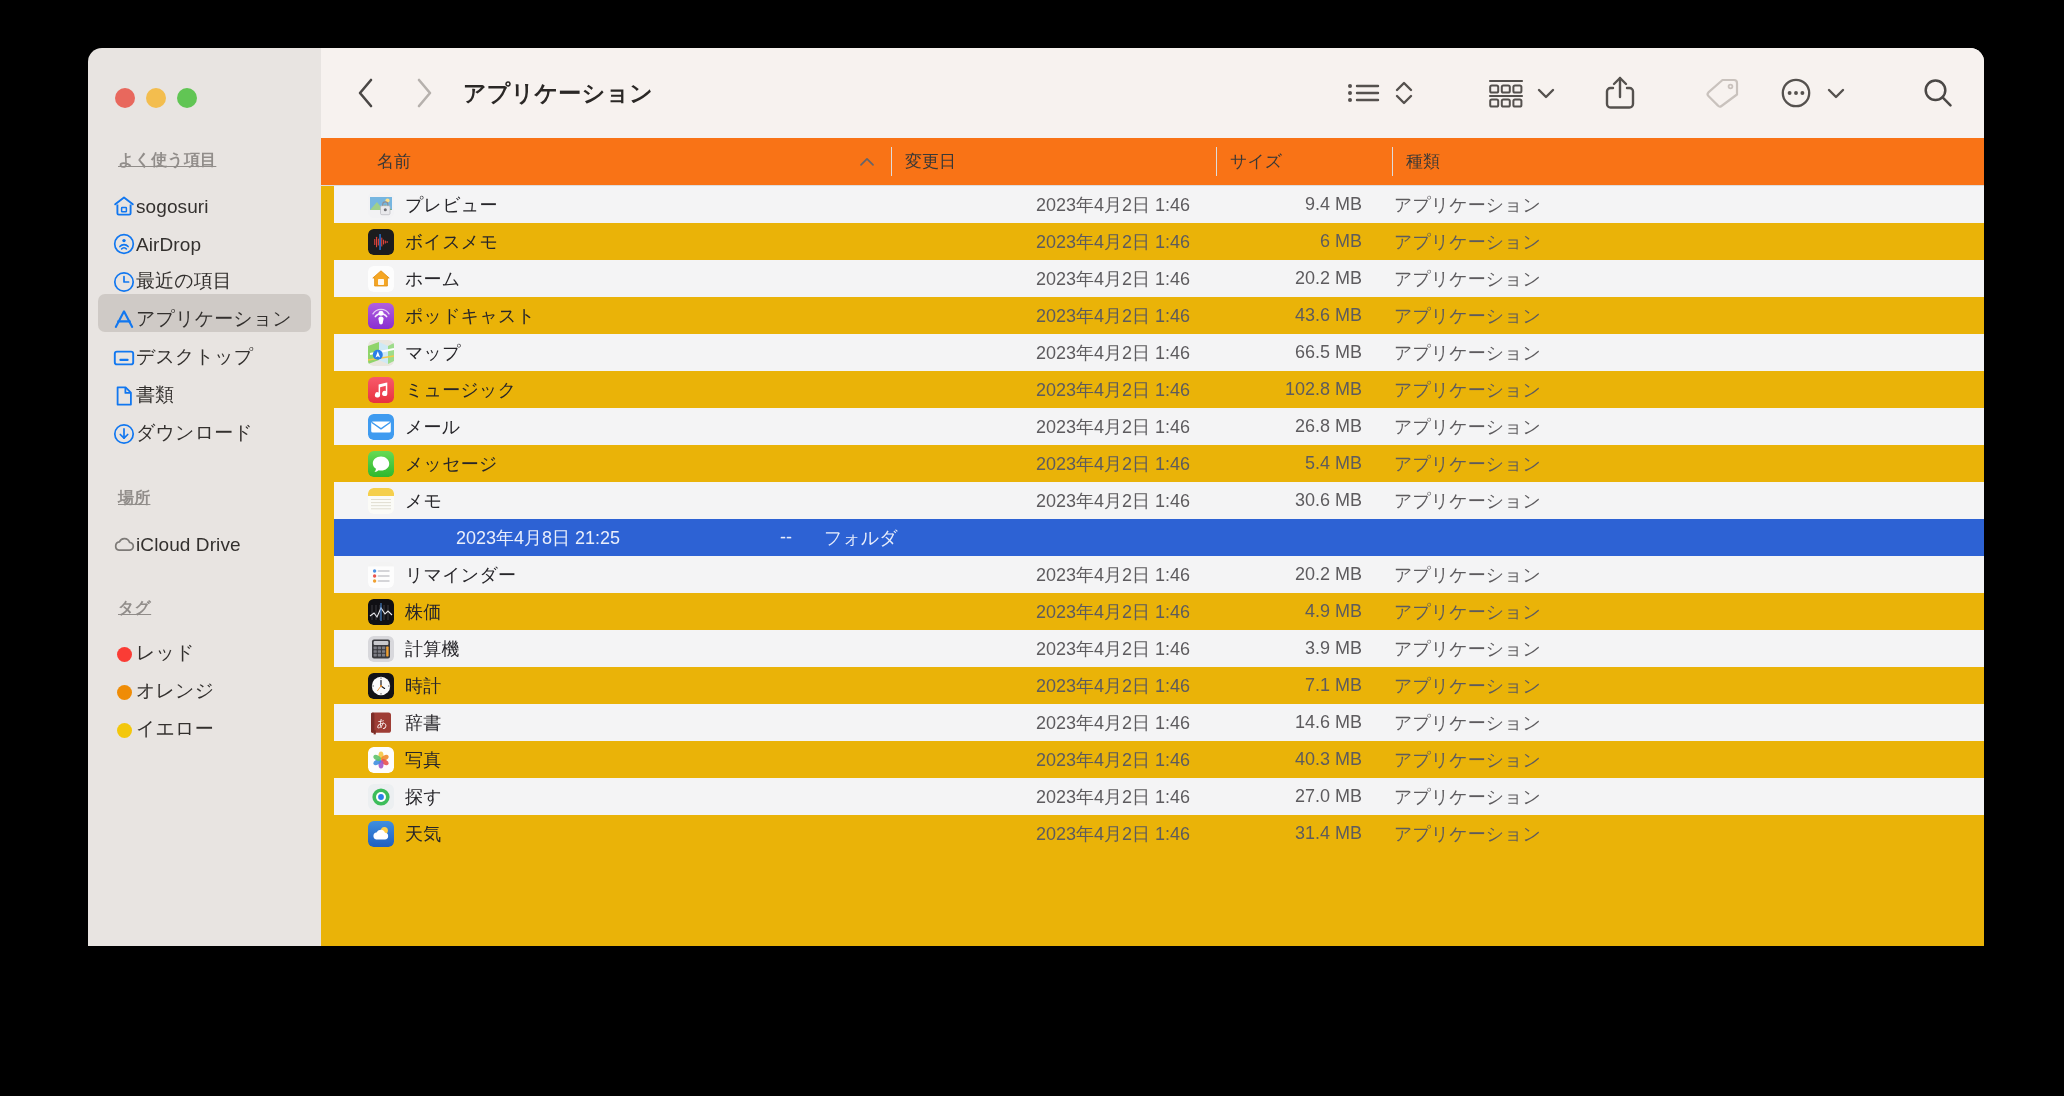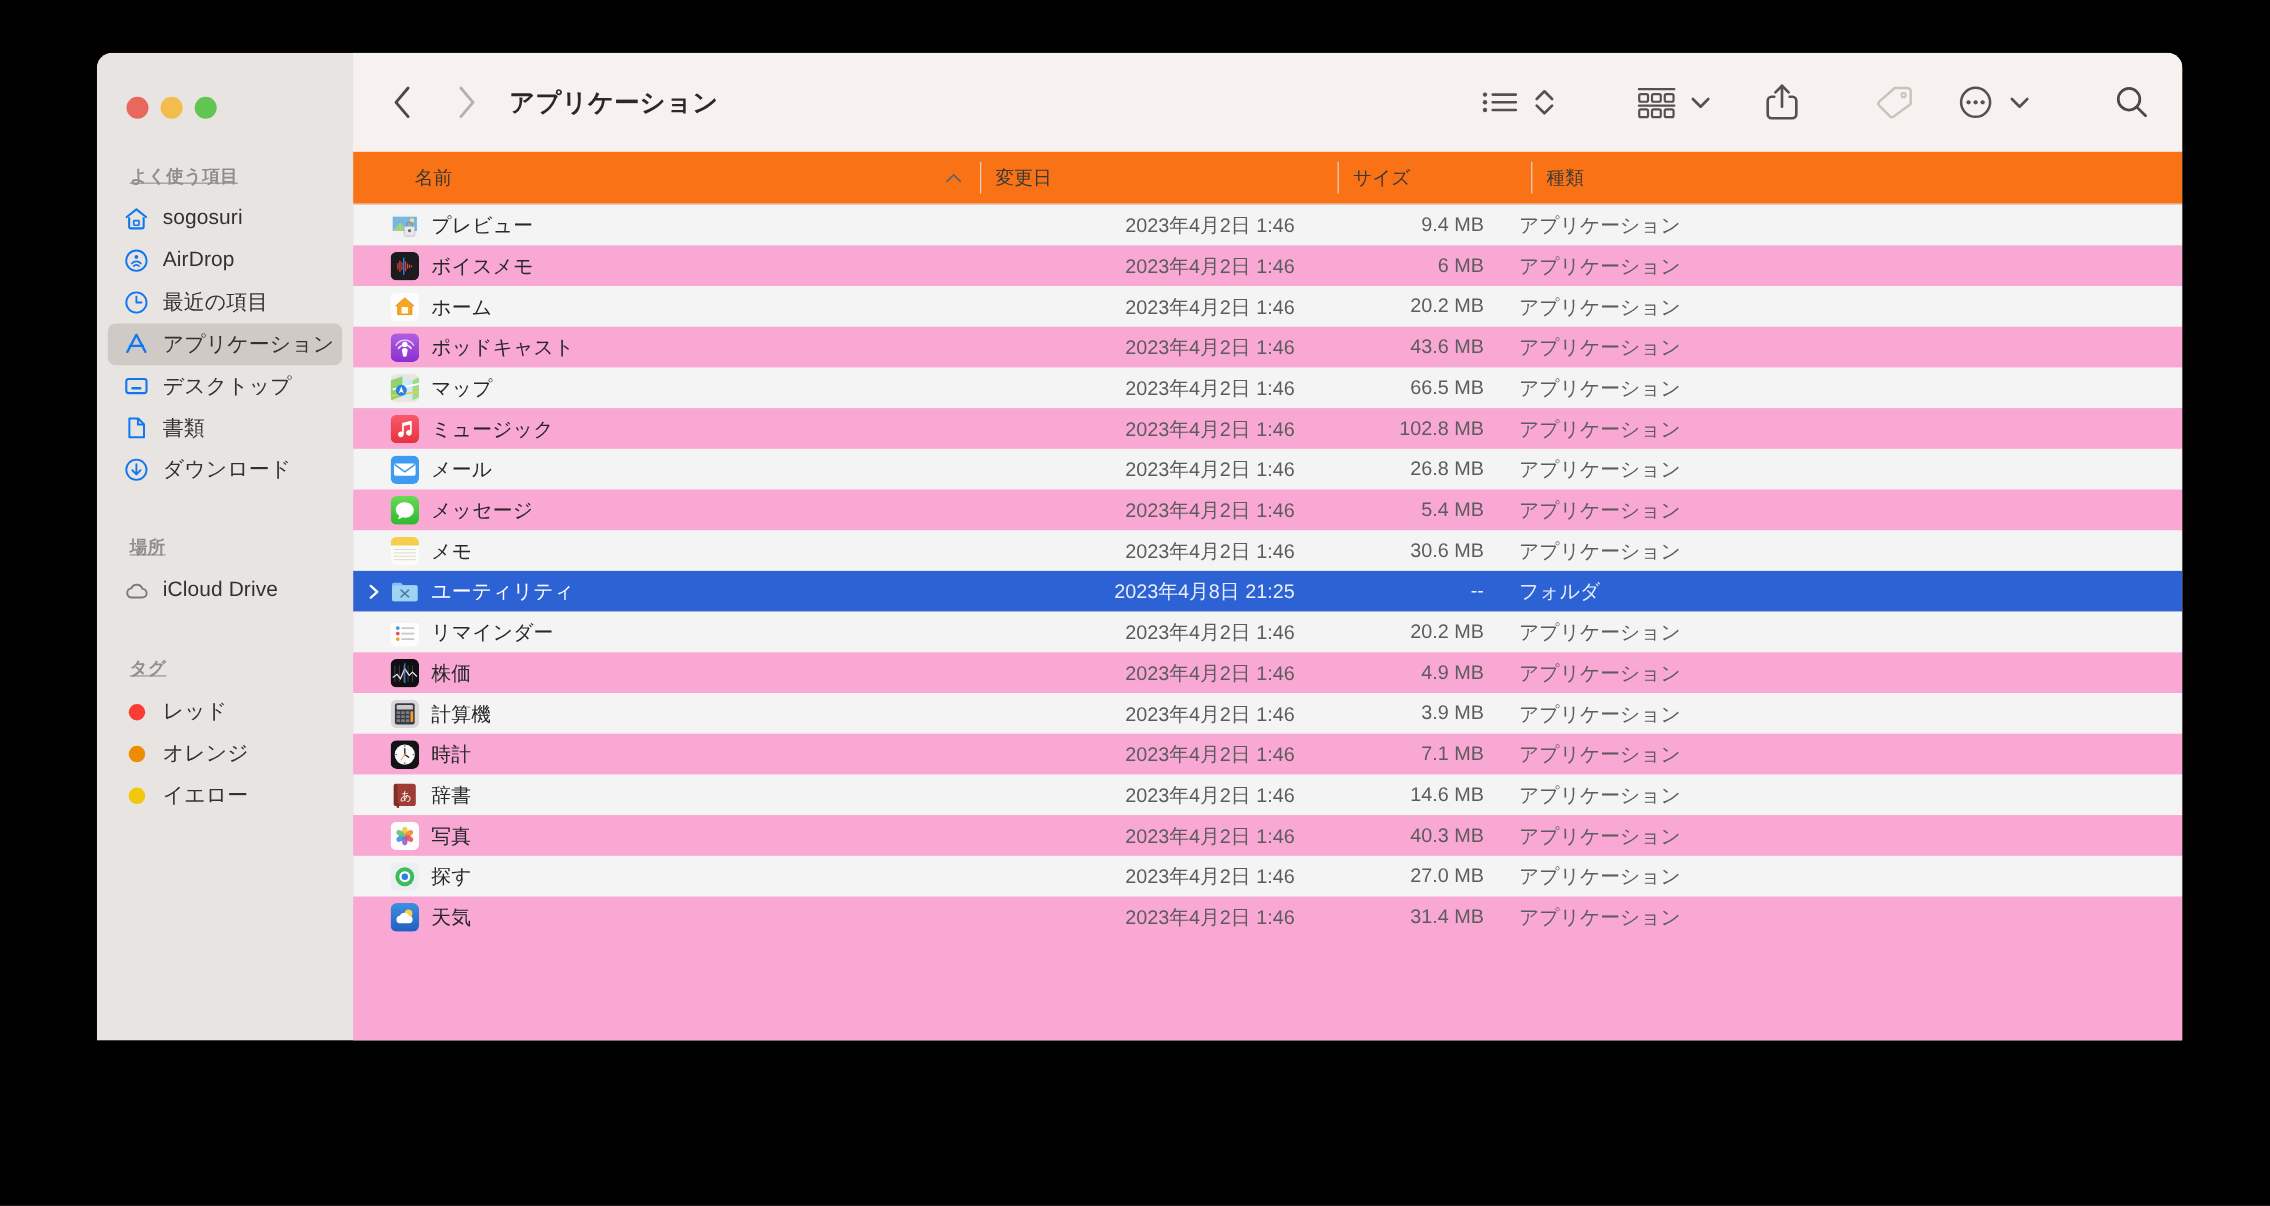--- a/index.html
+++ b/index.html
@@ -41,26 +41,25 @@
     font-size: 16px;
     color: #918d8a;
     font-weight: 600;
     padding: 0 0 0 30px;
     margin-top: 42px;
     margin-bottom: 9px;
     letter-spacing: .2px;
     text-decoration: underline;
   }
   .sb-item {
-    display: flex; align-items: center;
+    display: flex; align-items: flex-end;
     height: 38px;
     margin: 0 10px;
     padding-left: 14px;
     border-radius: 7px;
-    gap: 12px;
   }
   .sb-item.selected { background: #cfcac6; }
   .sb-icon {
     width: 24px; height: 24px;
     display: flex; align-items: center; justify-content: center;
     flex: 0 0 24px;
   }
   .sb-label {
     font-size: 19px;
     color: #33302e;
@@ -129,21 +128,22 @@
   .sort-caret {
     position: absolute; right: 16px; top: 50%;
     transform: translateY(-50%);
     display: flex; align-items: center;
   }
 
   
   #file-list {
     flex: 1 1 auto;
     overflow: hidden;
-    background: #f9a8d4;
+    background: #eab308;
+    padding-left: 13px;
   }
   .row {
     display: flex; align-items: center;
     height: 37px;
     font-size: 18px;
     color: #27262a;
   }
   .row.alt { background: #f4f4f5; }
   .row.selected { background: #2d62d4; color: #fff; }
   .row.selected .cell-date,
@@ -585,36 +585,20 @@
                   <path d="M3 20.8 H23"></path>
                 </g>
               </svg></span>
             <span class="name-text">メモ</span>
           </div>
           <div class="cell-date">2023年4月2日 1:46</div>
           <div class="cell-size">30.6 MB</div>
           <div class="cell-kind">アプリケーション</div>
         </div>
         <div class="row selected">
-          <div class="cell-name">
-            <span class="disclosure">
-              <svg width="12" height="16" viewBox="0 0 12 16" fill="none">
-                <path d="M3 2.6 L9 8 L3 13.4" stroke="#ffffff" stroke-width="2.1" stroke-linecap="round" stroke-linejoin="round"></path>
-              </svg>
-            </span>
-            <span class="file-icon"><svg width="26" height="26" viewBox="0 0 26 26">
-                <path d="M1.4 6.4 a1.6 1.6 0 0 1 1.6-1.6 H9.4 l2 2.1 H23 a1.6 1.6 0 0 1 1.6 1.6 V20 a1.6 1.6 0 0 1-1.6 1.6 H3 A1.6 1.6 0 0 1 1.4 20 Z" fill="#7fc3ee"></path>
-                <path d="M1.4 8.8 a1.6 1.6 0 0 1 1.6-1.6 H23 a1.6 1.6 0 0 1 1.6 1.6 V20 a1.6 1.6 0 0 1-1.6 1.6 H3 A1.6 1.6 0 0 1 1.4 20 Z" fill="#9ed3f2"></path>
-                <g stroke="#4a7fa8" stroke-width="1.5" stroke-linecap="round">
-                  <path d="M9.6 11.4 L16.4 17.6"></path>
-                  <path d="M16.4 11.4 L9.6 17.6"></path>
-                </g>
-              </svg></span>
-            <span class="name-text">ユーティリティ</span>
-          </div>
           <div class="cell-date">2023年4月8日 21:25</div>
           <div class="cell-size">--</div>
           <div class="cell-kind">フォルダ</div>
         </div>
         <div class="row alt">
           <div class="cell-name">
             <span class="disclosure"></span>
             <span class="file-icon"><svg width="26" height="26" viewBox="0 0 26 26">
                 <rect width="26" height="26" rx="5.6" fill="#fdfdfd"></rect>
                 <rect x="0" y="0" width="26" height="4.4" rx="0" fill="#f3f3f3"></rect>

